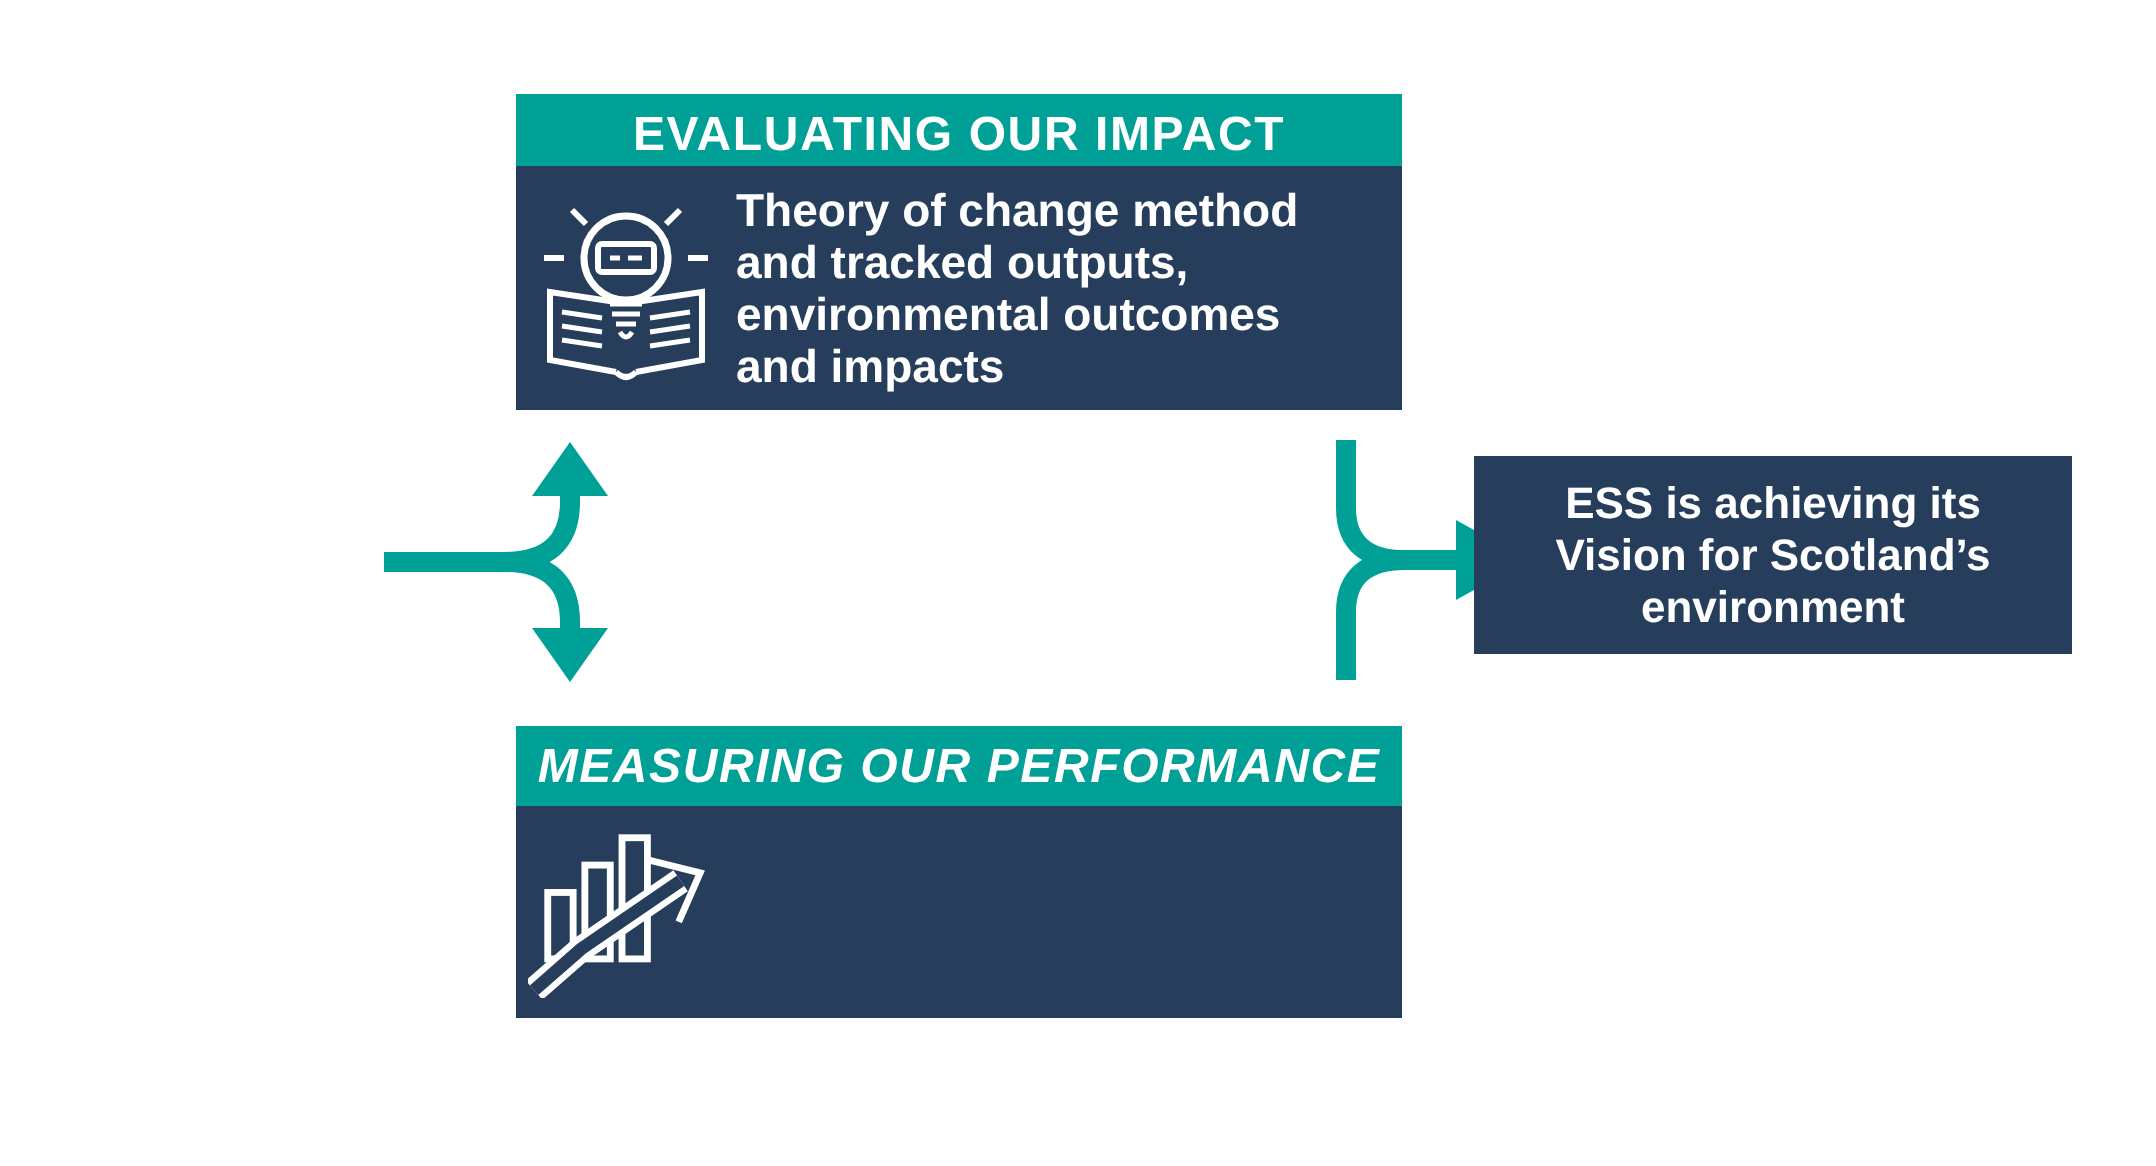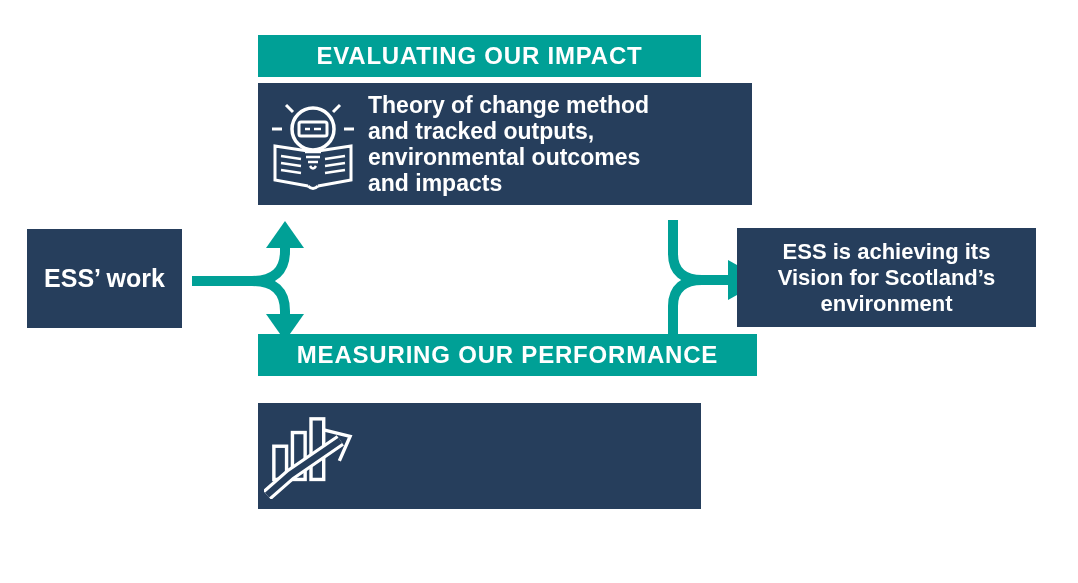--- a/index.html
+++ b/index.html
@@ -14,21 +14,21 @@
     width:1078px;height:583px;
     background:var(--bg);
     font-family:"Liberation Sans", sans-serif;
     overflow:hidden;
   }
   .abs{position:absolute;}
   .teal-header{
     background:var(--teal);
     color:var(--text-on-dark);
     display:flex;align-items:center;justify-content:center;
-    font-weight:800;font-size:24px;letter-spacing:0.8px;
+    font-weight:800;font-size:24px;letter-spacing:0.8px;margin-top:12px;
   }
   .navy-box{
     background:var(--navy);
     color:var(--text-on-dark);
   }
   .flex-center{display:flex;align-items:center;justify-content:center;}
   .flex-row{display:flex;align-items:center;}
   .icon-wrap{flex:0 0 110px;display:flex;align-items:center;justify-content:center;}
   .eval-text{font-size:23px;line-height:26px;}
   .eval-title{font-weight:800;}
@@ -43,37 +43,34 @@
   .teal-fill{fill:var(--teal);}
   .teal-stroke{stroke:var(--teal);fill:none;}
   .white-line{stroke:#FFFFFF;fill:none;}
   .navy-line{stroke:var(--navy);fill:none;}
 </style>
 </head>
 <body>
 
 <div class="canvas">
 
-  <div class="abs navy-box flex-center" style="left:27px;top:229px;width:155px;height:99px;">
-    <span class="left-label">ESS’ work</span>
-  </div>
 
   <svg class="abs" style="left:188px;top:215px;" width="125" height="132" viewBox="0 0 125 132">
     <path class="teal-stroke" stroke-width="10" d="M4 66 H 70"></path>
     <path class="teal-stroke" stroke-width="10" d="M64 66 C 86 66 97 56 97 36 V 31"></path>
     <path class="teal-stroke" stroke-width="10" d="M64 66 C 86 66 97 76 97 96 V 101"></path>
     <polygon class="teal-fill" points="78,33 116,33 97,6"></polygon>
     <polygon class="teal-fill" points="78,99 116,99 97,126"></polygon>
   </svg>
 
   <div class="abs teal-header" style="left:258px;top:35px;width:443px;height:42px;">
     <span>EVALUATING OUR IMPACT</span>
   </div>
 
-  <div class="abs navy-box flex-row" style="left:258px;top:83px;width:494px;height:122px;">
+  <div class="abs navy-box flex-row" style="left:258px;top:83px;width:443px;height:122px;">
     <div class="icon-wrap">
       <svg width="96" height="104" viewBox="0 0 96 104">
         <g class="white-line" stroke-width="3">
           <line x1="21" y1="13" x2="28" y2="20"></line>
           <line x1="75" y1="13" x2="68" y2="20"></line>
           <line x1="7" y1="37" x2="17" y2="37"></line>
           <line x1="79" y1="37" x2="89" y2="37"></line>
           <path d="M43 59 L10 54 V 88 L43 94"></path>
           <path d="M53 59 L86 54 V 88 L53 94"></path>
           <path d="M43 94 q5 5 10 0"></path>
@@ -99,21 +96,21 @@
       </svg>
     </div>
     <div class="eval-text">
       <div class="eval-title">Theory of change method</div>
       <div class="eval-body">and tracked outputs,
 environmental outcomes
 and impacts</div>
     </div>
   </div>
 
-  <div class="abs teal-header" style="left:258px;top:334px;width:499px;height:42px;">
+  <div class="abs teal-header" style="left:258px;top:351px;width:443px;height:42px;font-style:italic;">
     <span>MEASURING OUR PERFORMANCE</span>
   </div>
 
   <div class="abs navy-box flex-row" style="left:258px;top:403px;width:443px;height:106px;">
     <div class="icon-wrap" style="flex-basis:106px;">
       <svg width="94" height="86" viewBox="0 0 96 88">
         <g class="white-line" stroke-width="3.5">
           <rect x="10" y="34" width="13" height="34"></rect>
           <rect x="29" y="20" width="13" height="48"></rect>
           <rect x="48" y="6" width="13" height="62"></rect>

